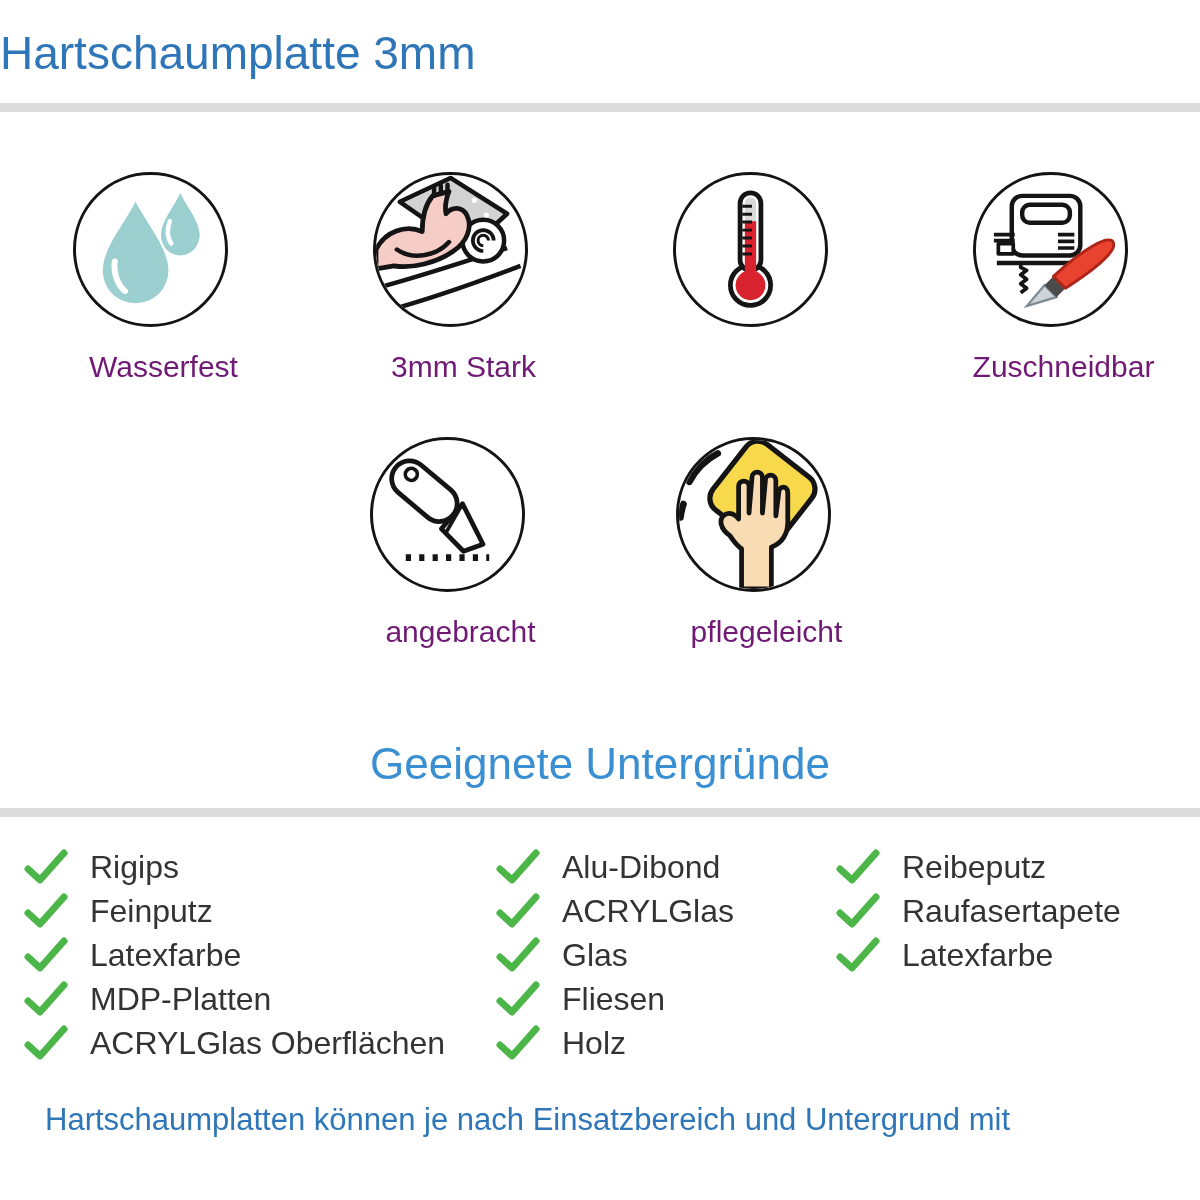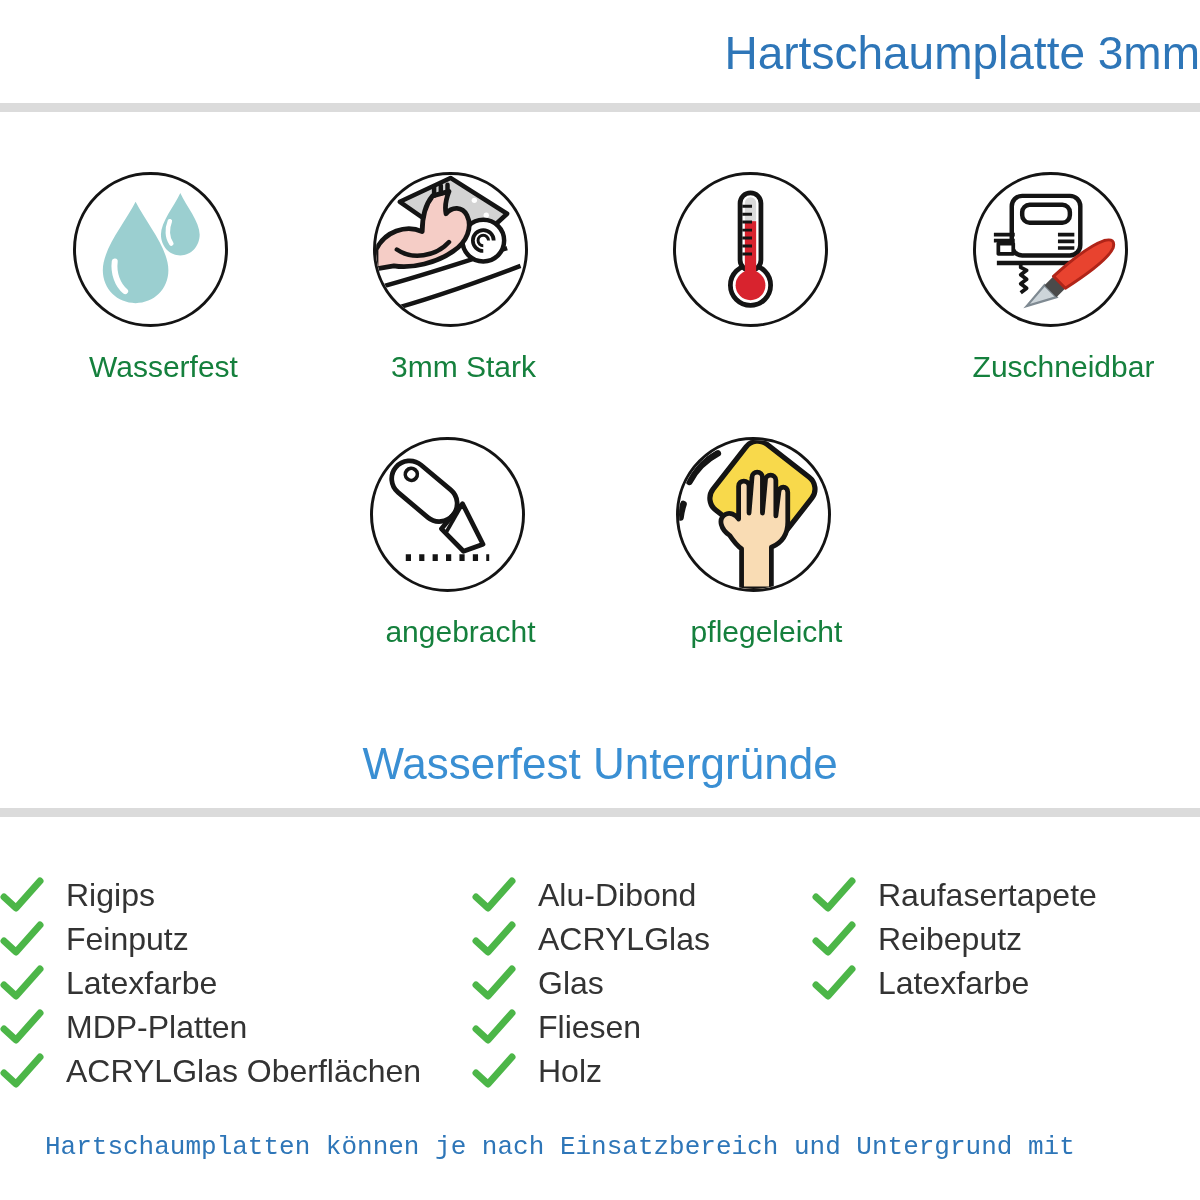--- a/index.html
+++ b/index.html
@@ -1,57 +1,57 @@
 <!DOCTYPE html>
 <html><head>
 <meta charset="utf-8">
 <style>
   * { margin:0; padding:0; box-sizing:border-box; }
   html,body { width:1200px; background:#ffffff; font-family:"Liberation Sans", sans-serif; }
   body { height:1200px; overflow:hidden; }
 
   .page-title {
-    padding-top:26px; text-align:right;
+    padding-top:26px; text-align:left;
     font-size:46px; line-height:55px; color:#2E76B8; font-weight:400;
   }
   .divider { height:9px; background:#DBDBDB; width:100%; }
   .divider-top { margin-top:22px; }
   .divider-mid { margin-top:16px; }
 
   .features-row { display:flex; justify-content:center; }
   .features-row1 { margin-top:60px; }
   .features-row2 { margin-top:52px; }
   .feature { display:flex; flex-direction:column; align-items:center; }
   .features-row1 .feature { width:300px; }
   .features-row2 .feature { width:306px; }
   .icon-circle {
     width:155px; height:155px; border:3px solid #141414; border-radius:50%;
     overflow:hidden; background:#fff;
   }
   .icon-circle svg { width:100%; height:100%; display:block; }
   .feature-label {
-    margin-top:22px; font-size:30px; line-height:36px; color:#15803d;
+    margin-top:22px; font-size:30px; line-height:36px; color:#701a75;
     text-align:right; white-space:nowrap;margin-left:27px;
   }
 
   .section-title {
     margin-top:86px; text-align:center;
     font-size:44px; line-height:56px; color:#3A8FD3; font-weight:400;
   }
 
-  .substrates { display:flex; margin-top:56px; }
+  .substrates { display:flex; margin-top:28px; padding-left:24px; }
   .substrate-col1 { width:472px; }
   .substrate-col2 { width:340px; }
   .substrate-col3 { flex:1; }
   .substrate-item { display:flex; align-items:center; height:44px; }
   .check-icon { width:44px; height:36px; margin-right:22px; flex:none; }
   .substrate-label { font-size:32px; color:#333333; white-space:nowrap; }
 
   .note { margin-top:36px; padding-left:45px; color:#2E76B8; }
-  .note div { font-size:26px; line-height:37px; white-space:nowrap;font-family:Liberation Mono, monospace; }
+  .note div { font-size:31px; line-height:37px; white-space:nowrap; }
 </style>
 </head>
 <body>
 
 <div class="page-title">Hartschaumplatte 3mm</div>
 <div class="divider divider-top"></div>
 
 <div class="features-row features-row1">
 
   <div class="feature">
@@ -143,21 +143,21 @@
         <path d="M3 43 A44 44 0 0 0 1 52" stroke="#141414" stroke-width="4.5" fill="none" stroke-linecap="round"></path>
         <rect x="28" y="8" width="56" height="56" rx="10" transform="rotate(38 56 36)" fill="#F8D94B" stroke="#141414" stroke-width="3.5"></rect>
         <path d="M34 64 C28 60 26 53 31 50 C34 48 38 50 40 53 L40 31 C40 26.5 47 26.5 47 31 L47 49 L49 25 C49 20.5 56 20.5 56 25 L56 49 L58 27 C58 22.5 65 22.5 65 27 L65 51 L67 35 C67 30.5 73 30.5 73 35 L73 55 C73 63 69 69 62 72 L62 100 L42 100 L42 73 C39 71 36 67 34 64 Z" fill="#F9DCB4" stroke="#141414" stroke-width="3.2" stroke-linejoin="round"></path>
       </svg>
     </div>
     <div class="feature-label">pflegeleicht</div>
   </div>
 
 </div>
 
-<div class="section-title">Wasserfest Untergründe</div>
+<div class="section-title">Geeignete Untergründe</div>
 <div class="divider divider-mid"></div>
 
 <div class="substrates">
 
   <div class="substrate-col1">
     <div class="substrate-item">
       <svg class="check-icon" viewBox="0 0 44 36">
           <path d="M4 20 L16 31 L40 4" stroke="#4CB648" stroke-width="7" fill="none" stroke-linecap="round" stroke-linejoin="round"></path>
         </svg>
       <span class="substrate-label">Rigips</span>
@@ -219,27 +219,27 @@
         </svg>
       <span class="substrate-label">Holz</span>
     </div>
   </div>
 
   <div class="substrate-col3">
     <div class="substrate-item">
       <svg class="check-icon" viewBox="0 0 44 36">
           <path d="M4 20 L16 31 L40 4" stroke="#4CB648" stroke-width="7" fill="none" stroke-linecap="round" stroke-linejoin="round"></path>
         </svg>
+      <span class="substrate-label">Reibeputz</span>
+    </div>
+    <div class="substrate-item">
+      <svg class="check-icon" viewBox="0 0 44 36">
+          <path d="M4 20 L16 31 L40 4" stroke="#4CB648" stroke-width="7" fill="none" stroke-linecap="round" stroke-linejoin="round"></path>
+        </svg>
       <span class="substrate-label">Raufasertapete</span>
-    </div>
-    <div class="substrate-item">
-      <svg class="check-icon" viewBox="0 0 44 36">
-          <path d="M4 20 L16 31 L40 4" stroke="#4CB648" stroke-width="7" fill="none" stroke-linecap="round" stroke-linejoin="round"></path>
-        </svg>
-      <span class="substrate-label">Reibeputz</span>
     </div>
     <div class="substrate-item">
       <svg class="check-icon" viewBox="0 0 44 36">
           <path d="M4 20 L16 31 L40 4" stroke="#4CB648" stroke-width="7" fill="none" stroke-linecap="round" stroke-linejoin="round"></path>
         </svg>
       <span class="substrate-label">Latexfarbe</span>
     </div>
   </div>
 </div>
 

